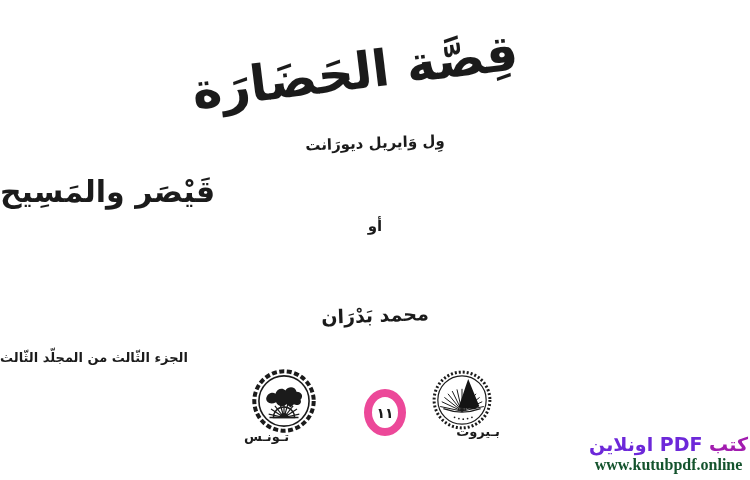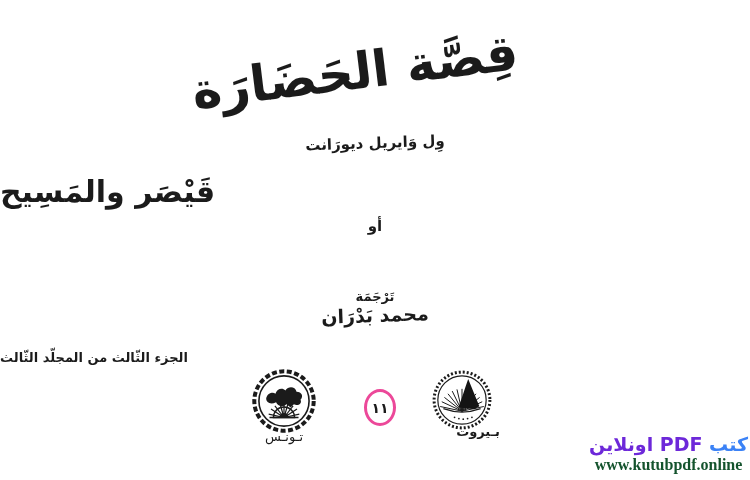--- a/index.html
+++ b/index.html
@@ -22,37 +22,37 @@
   }
   .vol-title { top:174px; left:0; right:0; text-align:left; font-size:30px; font-weight:700; }
   .or-word   { top:217px; left:0; right:0; text-align:center; font-size:15px; font-weight:700; }
   .alt-title { top:233px; left:0; right:0; text-align:center; font-size:24px; font-weight:700; }
   .trans-label { top:289px; left:0; right:0; text-align:center; font-size:13px; font-weight:700; }
   .translator  { top:304px; left:0; right:0; text-align:center; font-size:19px; font-weight:700; transform:rotate(-2deg); }
   .part-note   { top:350px; left:0; right:0; text-align:left; font-size:13px; font-weight:700; }
 
   .seal { display:block; }
   .tunis-seal  { left:251px; top:368px; width:66px; height:66px; }
-  .tunis-cap   { left:244px; top:429px; width:80px; text-align:center; font-size:13px; font-weight:400; }
+  .tunis-cap   { left:244px; top:429px; width:80px; text-align:left; font-size:13px; font-weight:700; }
   .beirut-seal { left:431px; top:369px; width:62px; height:62px; }
   .beirut-cap  { left:424px; top:424px; width:76px; text-align:right; font-size:13px; font-weight:700; }
 
   .num-badge {
     left:364px; top:389px; width:26px; height:31px;
-    border:3px solid #ec4899; border-radius:50%;
+    border:8px solid #ec4899; border-radius:50%;
     display:flex; align-items:center; justify-content:center;
     font-size:14px; font-weight:700;
   }
 
   .watermark { right:2px; bottom:6px; text-align:center; direction:rtl; line-height:1.15; }
   .wm-line1 {
     font-size:19px; font-weight:800;
     text-shadow:0 1px 0 #fff, 0 -1px 0 #fff, 1px 0 0 #fff, -1px 0 0 #fff;
   }
-  .wm-blue   { color:#3b82f6; }
+  .wm-blue   { color:#a21caf; }
   .wm-orange { color:#6d28d9; }
   .wm-line2 {
     font-size:16px; font-weight:800; color:#14532d; direction:ltr;
     text-shadow:0 1px 0 #fff, 0 -1px 0 #fff, 1px 0 0 #fff, -1px 0 0 #fff;
     font-family:Liberation Serif, serif;
   }
   svg * { vector-effect:non-scaling-stroke; }
 </style>
 </head>
 <body>
@@ -61,21 +61,20 @@
 
   <div class="abs title-callig">قِصَّة الحَضَارَة</div>
 
   <div class="abs author">وِل وَايريل ديورَانت</div>
 
   <div class="abs vol-title">قَيْصَر والمَسِيح</div>
 
   <div class="abs or-word">أو</div>
 
 
-  <div class="abs trans-label">تَرْجَمَة</div>
 
   <div class="abs translator">محمد بَدْرَان</div>
 
   <div class="abs part-note">الجزء الثّالث من المجلّد الثّالث</div>
 
   <svg class="abs seal tunis-seal" viewBox="0 0 100 100">
     <circle cx="50" cy="50" r="45" fill="none" stroke="#1b1b1b" stroke-width="4" stroke-dasharray="5 2.5"></circle>
     <circle cx="50" cy="50" r="38" fill="none" stroke="#1b1b1b" stroke-width="1.6"></circle>
     <path d="M23,46 C25,38 33,36 37,39 C39,31 48,29 52,34 C57,27 67,28 69,36 C77,36 80,43 75,48 C78,54 71,58 65,55 L60,60 L54,55 C48,60 40,58 38,52 C30,56 23,53 23,46 Z" fill="#1b1b1b"></path>
     <g stroke="#1b1b1b" stroke-width="1.2">

